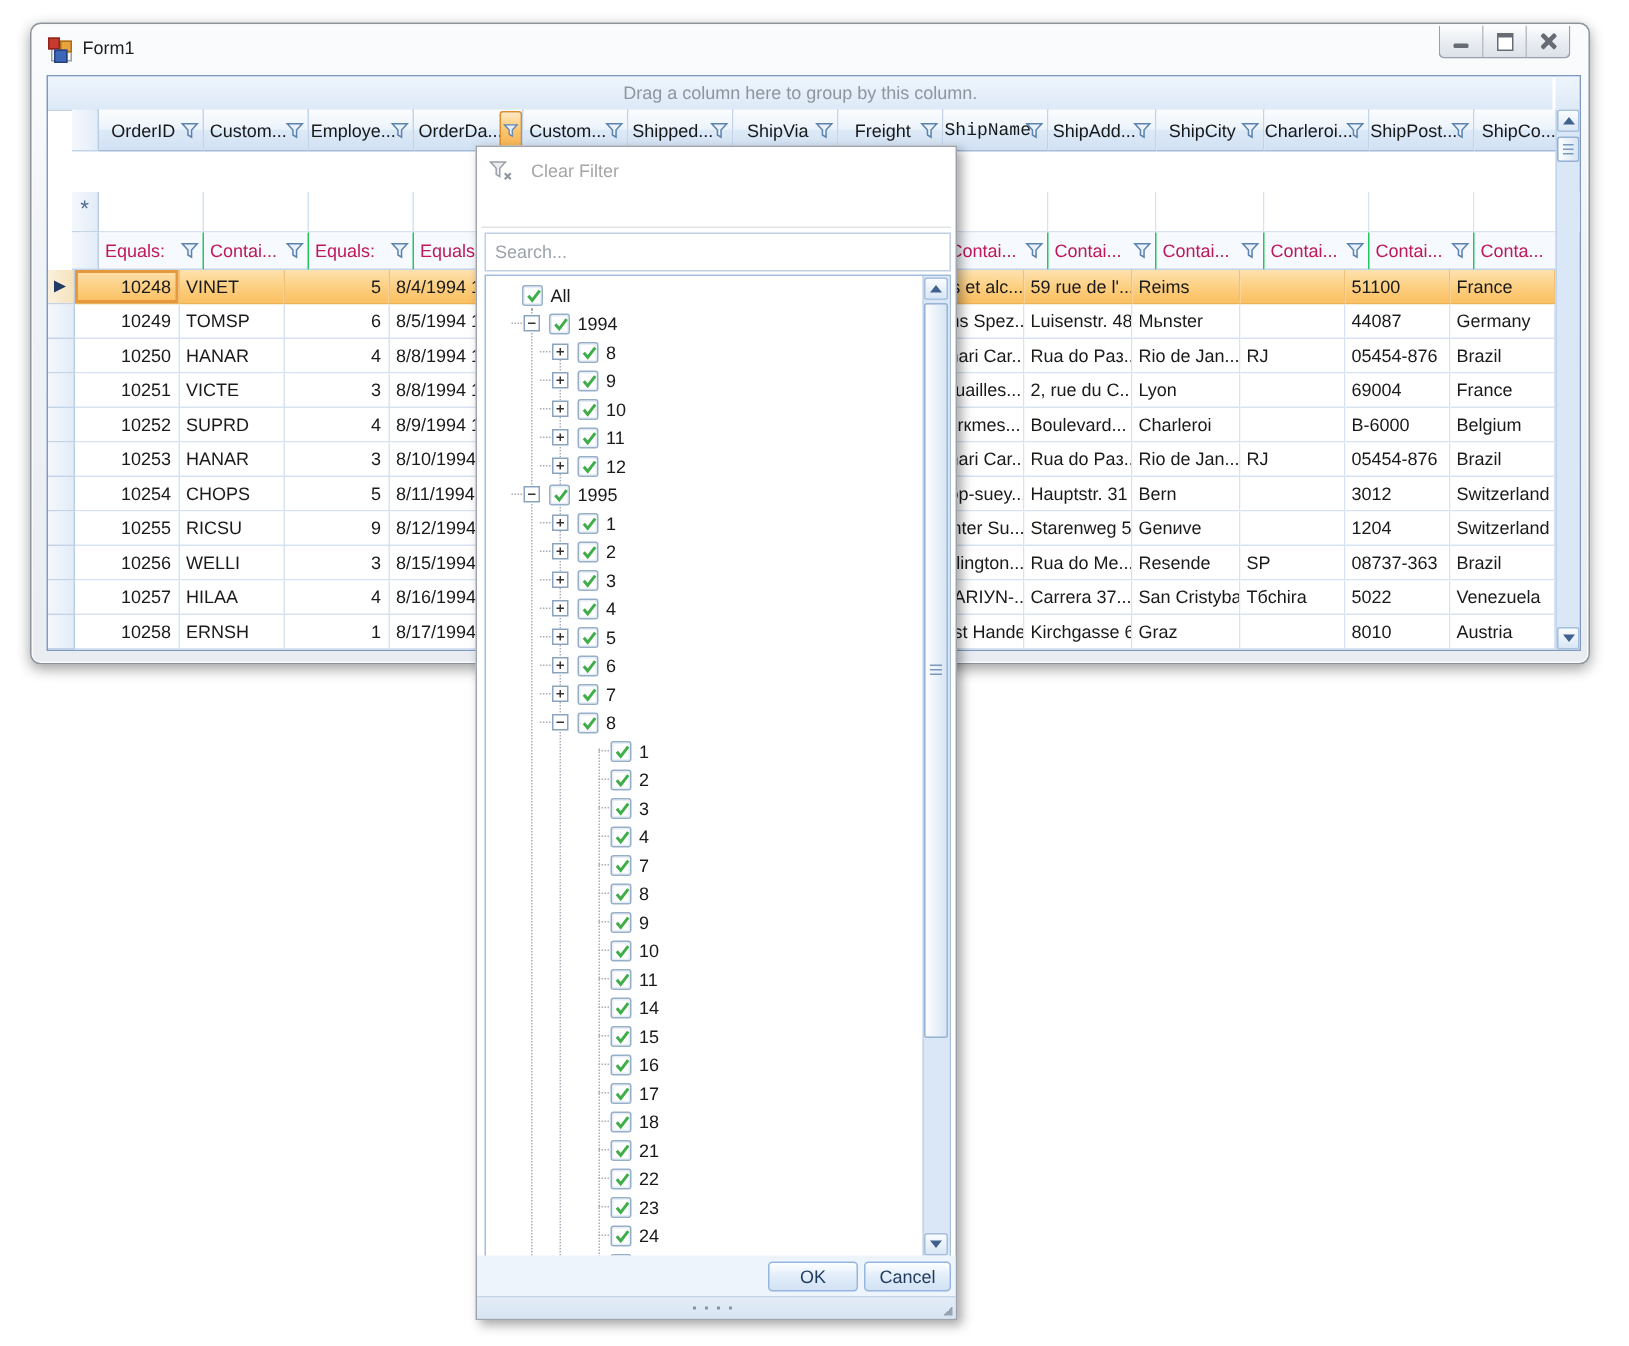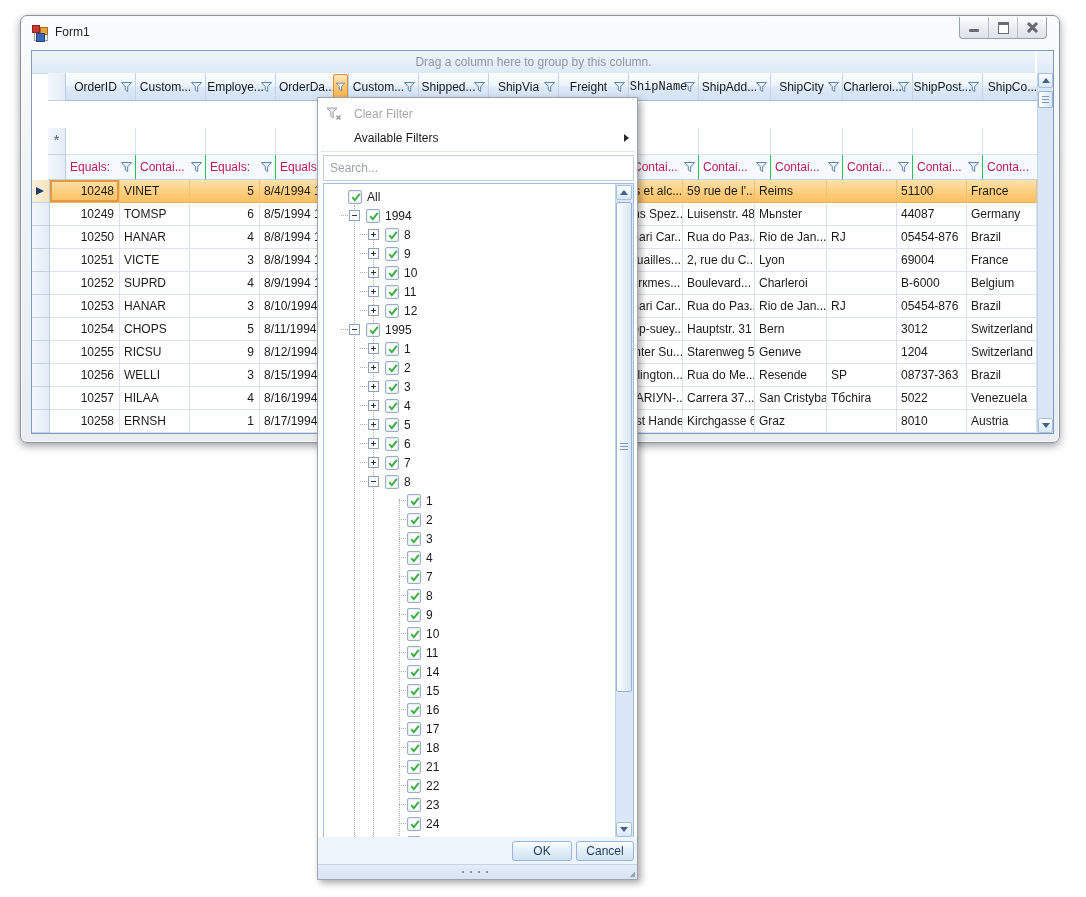--- a/index.html
+++ b/index.html
@@ -576,24 +576,20 @@
 <div id="popup">
   <div id="mi-clear" class="menu-item">
     <span class="mi-icon">
       <svg width="16" height="14" viewBox="0 0 16 14">
           <path d="M1 1 h10 l-3.8 4.2 v5.6 l-2.4 -1.6 v-4 z" fill="#EDEDEF" stroke="#9AA0A8"></path>
           <path d="M10.5 8.5 l4 4 M14.5 8.5 l-4 4" stroke="#8E949C" stroke-width="1.4"></path>
         </svg>
     </span>
     <span class="mi-label">Clear Filter</span>
   </div>
-  <div id="mi-available" class="menu-item">
-    <span class="mi-label">Available Filters</span>
-    <span class="submenu-arrow"></span>
-  </div>
   <div id="menu-sep"></div>
   <input id="search-input" type="text" placeholder="Search..." style="">
   <div id="tree-box">
     <div id="tree-content" style="padding-top: 3px;">
         <div class="vline" style="left: 30px; top: 21px; height: 644px;"></div>
         <div class="vline" style="left: 49px; top: 50px; height: 615px;"></div>
         <div class="vline" style="left: 75px; top: 315px; height: 341px;"></div>
         <div class="titem" style="padding-left: 24px;">
           <div class="cb">
             <svg width="14" height="14" viewBox="0 0 14 14">

